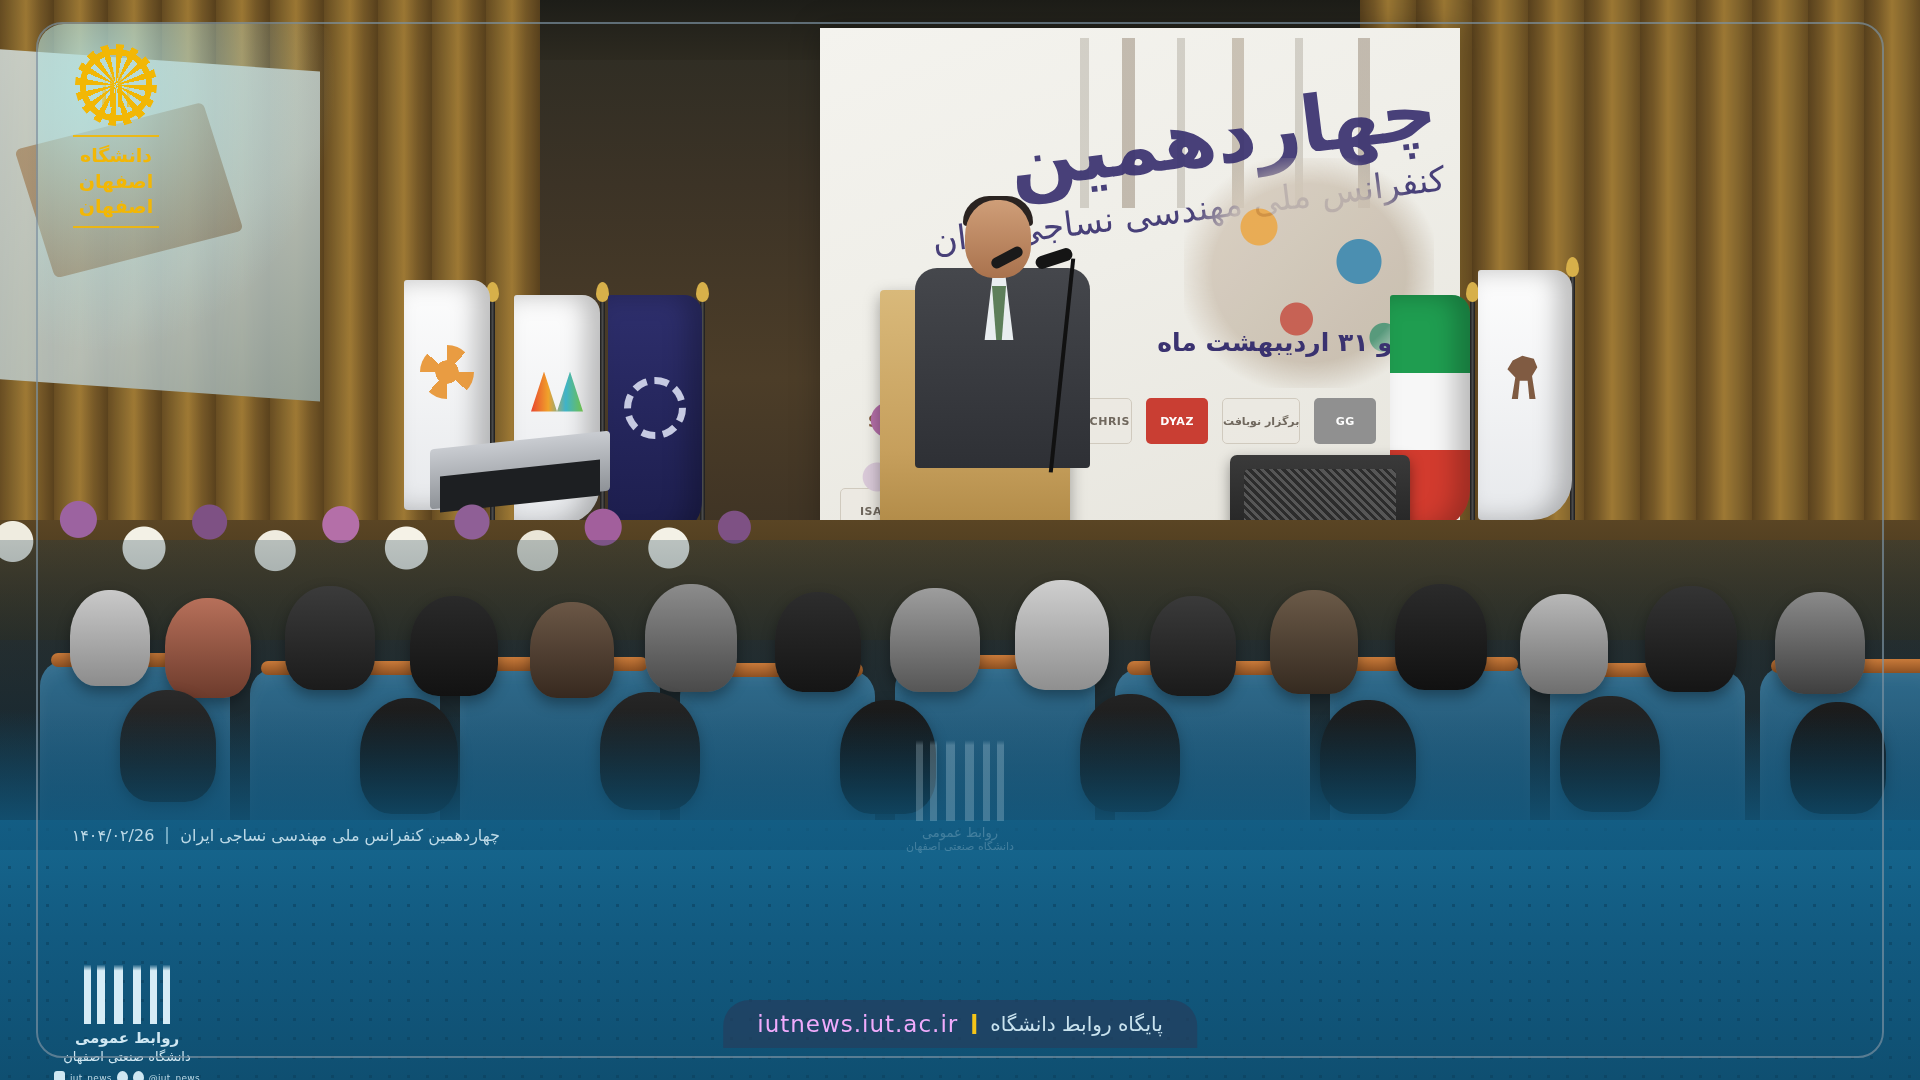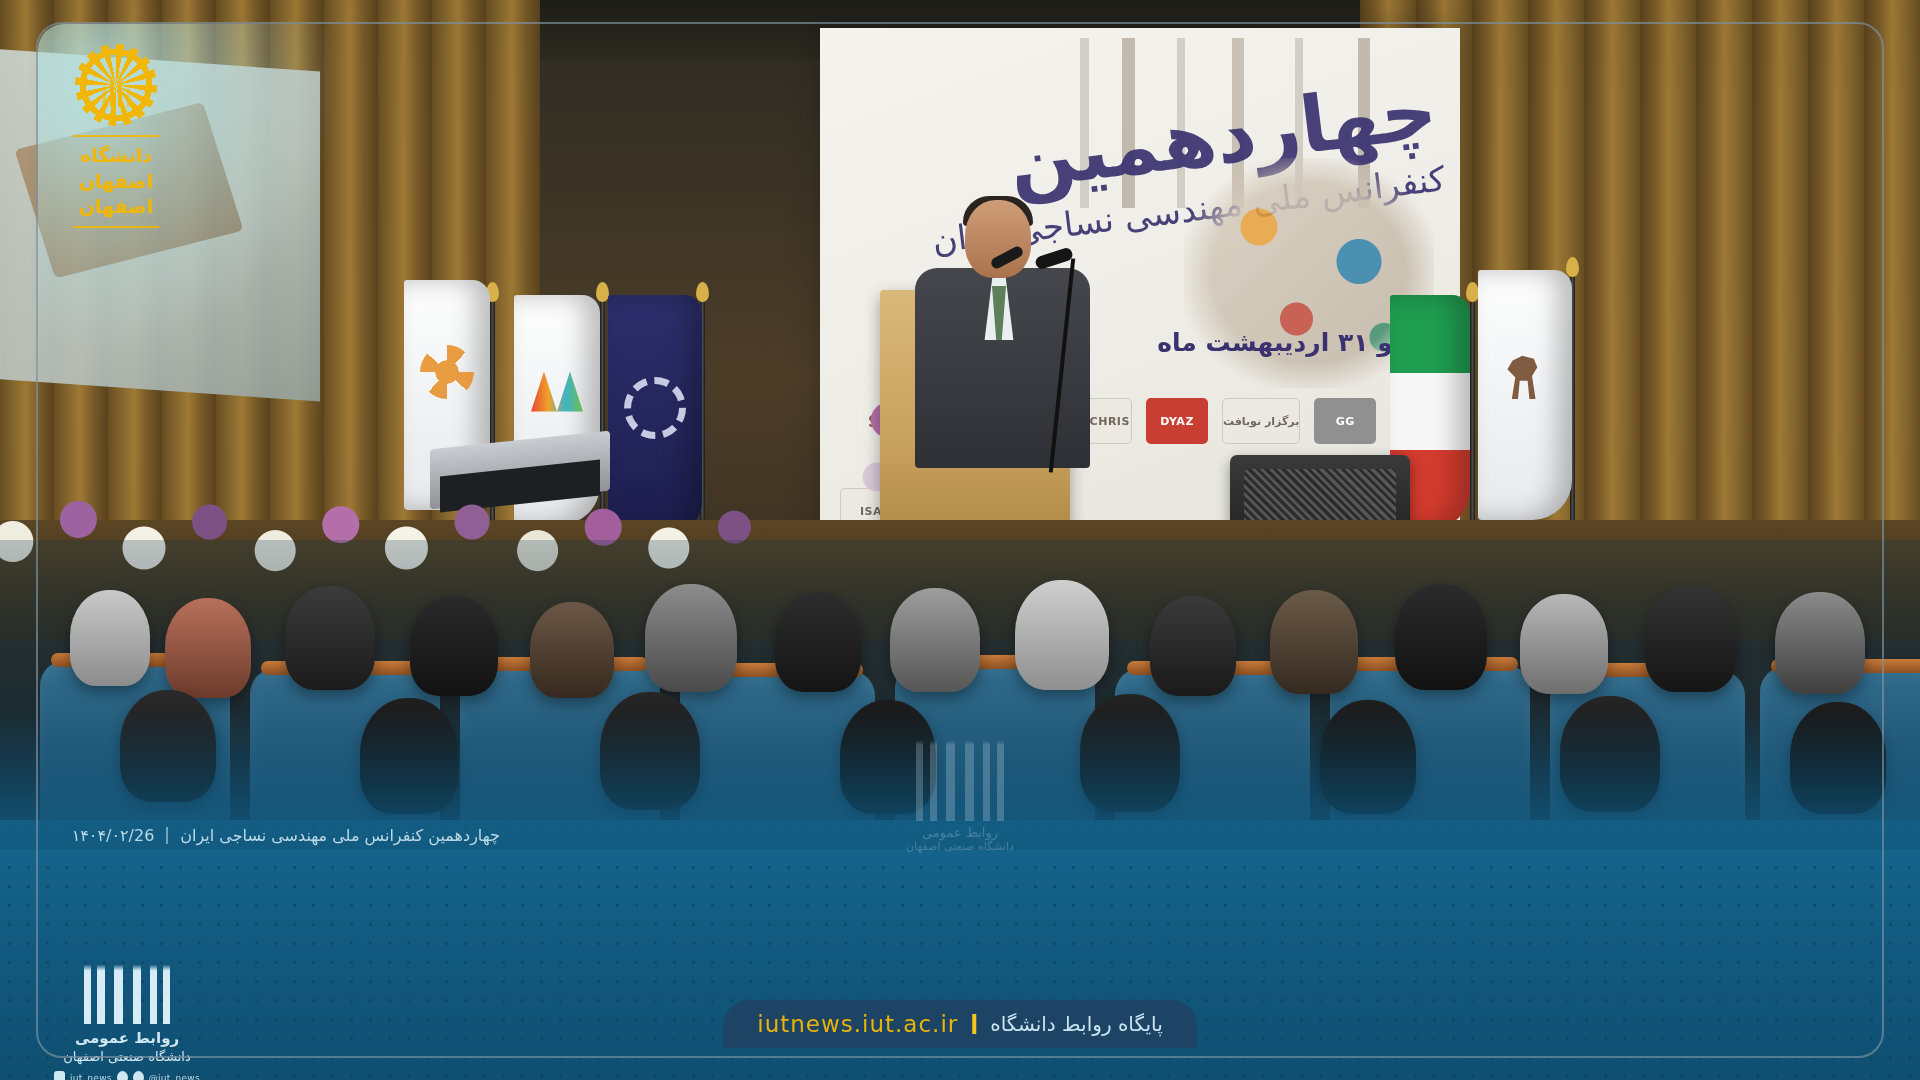--- a/index.html
+++ b/index.html
@@ -341,21 +341,21 @@
 
   
   .footer-pill{
     position:absolute; left:50%; transform:translateX(-50%); top:1000px;
     height:48px; padding:0 34px; border-radius:26px 26px 0 0;
     background:rgba(36,63,94,.72);
     display:flex; align-items:center; gap:14px; direction:rtl;
   }
   .footer-fa{ color:#c9e3ef; font-size:20px; }
   .footer-sep{ width:4px; height:20px; background:#f5c518; }
-  .footer-url{ color:#eab308; font-size:23px; letter-spacing:1px; direction:ltr; }
+  .footer-url{ color:#f0abfc; font-size:23px; letter-spacing:1px; direction:ltr; }
 
   
   .tl-logo{
     position:absolute; left:56px; top:44px; width:120px; text-align:center;
   }
   .iut-seal{
     width:82px; height:82px; margin:0 auto; border-radius:50%;
     background:
       radial-gradient(circle, rgba(0,0,0,0) 0 52%, #f2b705 52% 62%, rgba(0,0,0,0) 63%),
       conic-gradient(#f2b705 0 3.2%, transparent 3.2% 6.25%, #f2b705 6.25% 9.4%,

